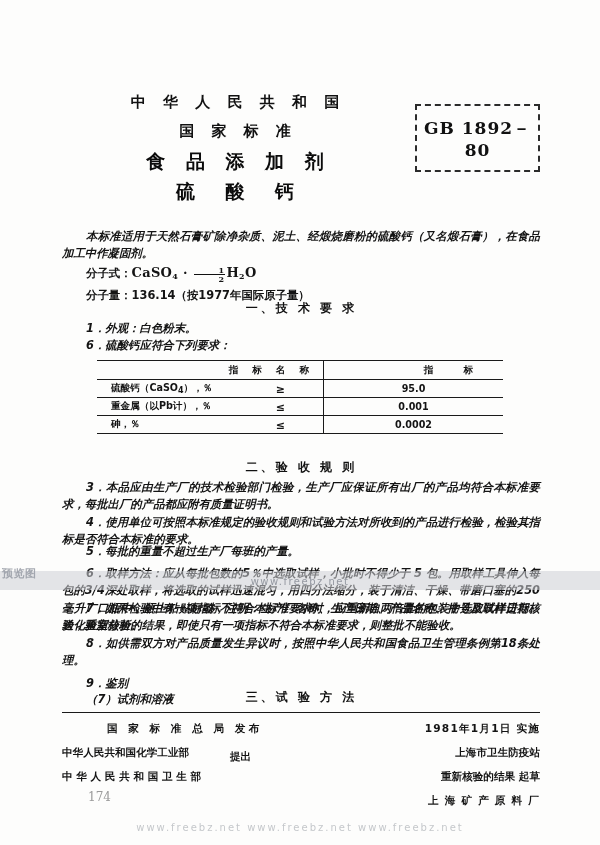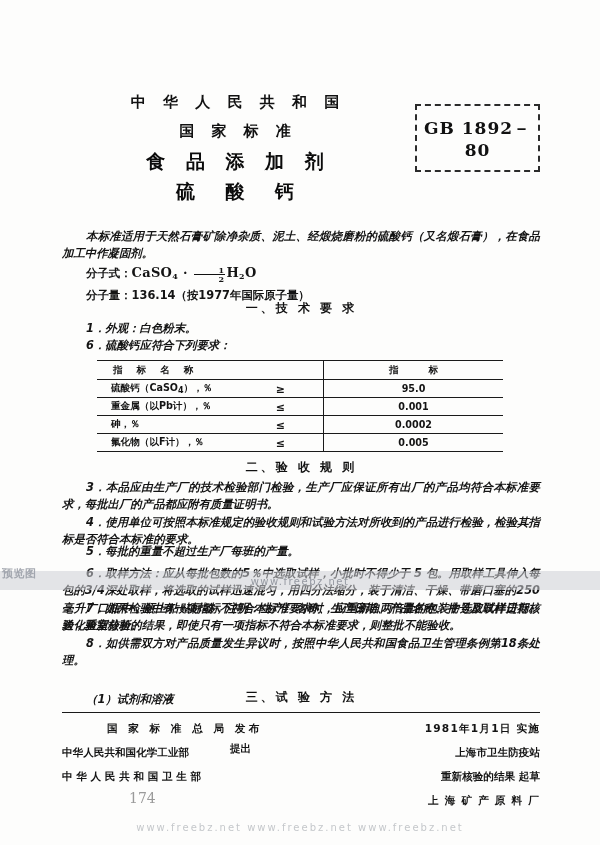--- a/index.html
+++ b/index.html
@@ -142,21 +142,21 @@
     border-collapse: collapse;
     font-size: 9.6px;
     font-weight: bold;
     color: #141414;
   }
   .tbl td, .tbl th {
     padding: 0;
     height: 17px;
     vertical-align: middle;
   }
-  .tbl .r-top td { border-top: 1.6px solid #1a1a1a; }
+  .tbl .r-top td { border-top: 1.6px solid #1a1a1a; text-align: right; }
   .tbl .hdr-row td {
     border-bottom: 1.1px solid #1a1a1a;
     height: 18px;
   }
   .tbl tbody tr td { border-bottom: 1px solid #1a1a1a; }
   .tbl tbody tr:last-child td { border-bottom: 1.6px solid #1a1a1a; }
   .c-name {
     width: 212px;
     padding-left: 14px !important;
     border-right: 1.4px solid #1a1a1a;
@@ -204,33 +204,32 @@
     align-items: flex-start;
     line-height: 24px;
   }
   .foot-left { white-space: nowrap; }
   .foot-right { white-space: nowrap; text-align: left; }
   .sp-wide { letter-spacing: 3.5px; padding-left: 45px; }
   .sp-mid { letter-spacing: 1.2px; }
   .foot-mid {
     position: absolute;
     left: 168px;
-    top: 26px;
+    top: 34px;
     font-size: 10.6px;
     font-weight: bold;
     text-align: center;
   }
   .pagenum {
     position: absolute;
     left: 88px;
     top: 790px;
-    font-size: 14px;
+    font-size: 12px;
     color: #9a9a9a;
     font-family: "DejaVu Serif", "Liberation Serif", serif;
-    margin-left: 41px;
   }
 
   
   .wm-band {
     position: absolute;
     left: 0;
     top: 571px;
     width: 600px;
     height: 19px;
     background: rgba(205,208,214,0.55);
@@ -314,37 +313,34 @@
         <td class="c-val">95.0</td>
       </tr>
       <tr>
         <td class="c-name with-op"><span>重金属（以Pb计），％</span><span class="op">≤</span></td>
         <td class="c-val">0.001</td>
       </tr>
       <tr>
         <td class="c-name with-op"><span>砷，％</span><span class="op">≤</span></td>
         <td class="c-val">0.0002</td>
       </tr>
-      <tr>
-        <td class="c-name with-op"><span>氟化物（以F计），％</span><span class="op">≤</span></td>
-        <td class="c-val">0.005</td>
-      </tr>
     </tbody>
   </table>
 
   <div class="sec-head" style="top:459px;">二、验 收 规 则</div>
   <div class="body-text p-indent" style="top:479px;">3．本品应由生产厂的技术检验部门检验，生产厂应保证所有出厂的产品均符合本标准要求，每批出厂的产品都应附有质量证明书。</div>
   <div class="body-text p-indent" style="top:514px;">4．使用单位可按照本标准规定的验收规则和试验方法对所收到的产品进行检验，检验其指标是否符合本标准的要求。</div>
   <div class="body-text p-indent" style="top:543px;">5．每批的重量不超过生产厂每班的产量。</div>
   <div class="body-text p-indent" style="top:565px;">6．取样方法：应从每批包数的5％中选取试样，小批时不得少于 5 包。用取样工具伸入每包的3/4深处取样，将选取的试样迅速混匀，用四分法缩分，装于清洁、干燥、带磨口塞的250毫升广口瓶中，瓶上粘贴标签，注明：生产厂名称、生产日期、产品名称、批号及取样日期。送化验室分析。</div>
   <div class="body-text p-indent" style="top:600px;">7．如果检验中有一项指标不符合本标准要求时，应重新自两倍量的包装中选取试样进行核验，重新核验的结果，即使只有一项指标不符合本标准要求，则整批不能验收。</div>
   <div class="body-text p-indent" style="top:635px;">8．如供需双方对产品质量发生异议时，按照中华人民共和国食品卫生管理条例第18条处理。</div>
 
   <div class="sec-head" style="top:689px;">三、试 验 方 法</div>
-  <div class="body-text p-indent" style="top:691px;">（1）试剂和溶液</div>
+  <div class="body-text p-indent" style="top:675px;">9．鉴别</div>
+  <div class="body-text p-indent" style="top:691px;">（7）试剂和溶液</div>
 
   <div class="foot-rule"></div>
   <div class="foot">
     <div class="foot-row">
       <div class="foot-left sp-wide">国 家 标 准 总 局 发布</div>
       <div class="foot-right sp-mid">1981年1月1日 实施</div>
     </div>
     <div class="foot-row">
       <div class="foot-left">中华人民共和国化学工业部</div>
       <div class="foot-right">上海市卫生防疫站</div>

